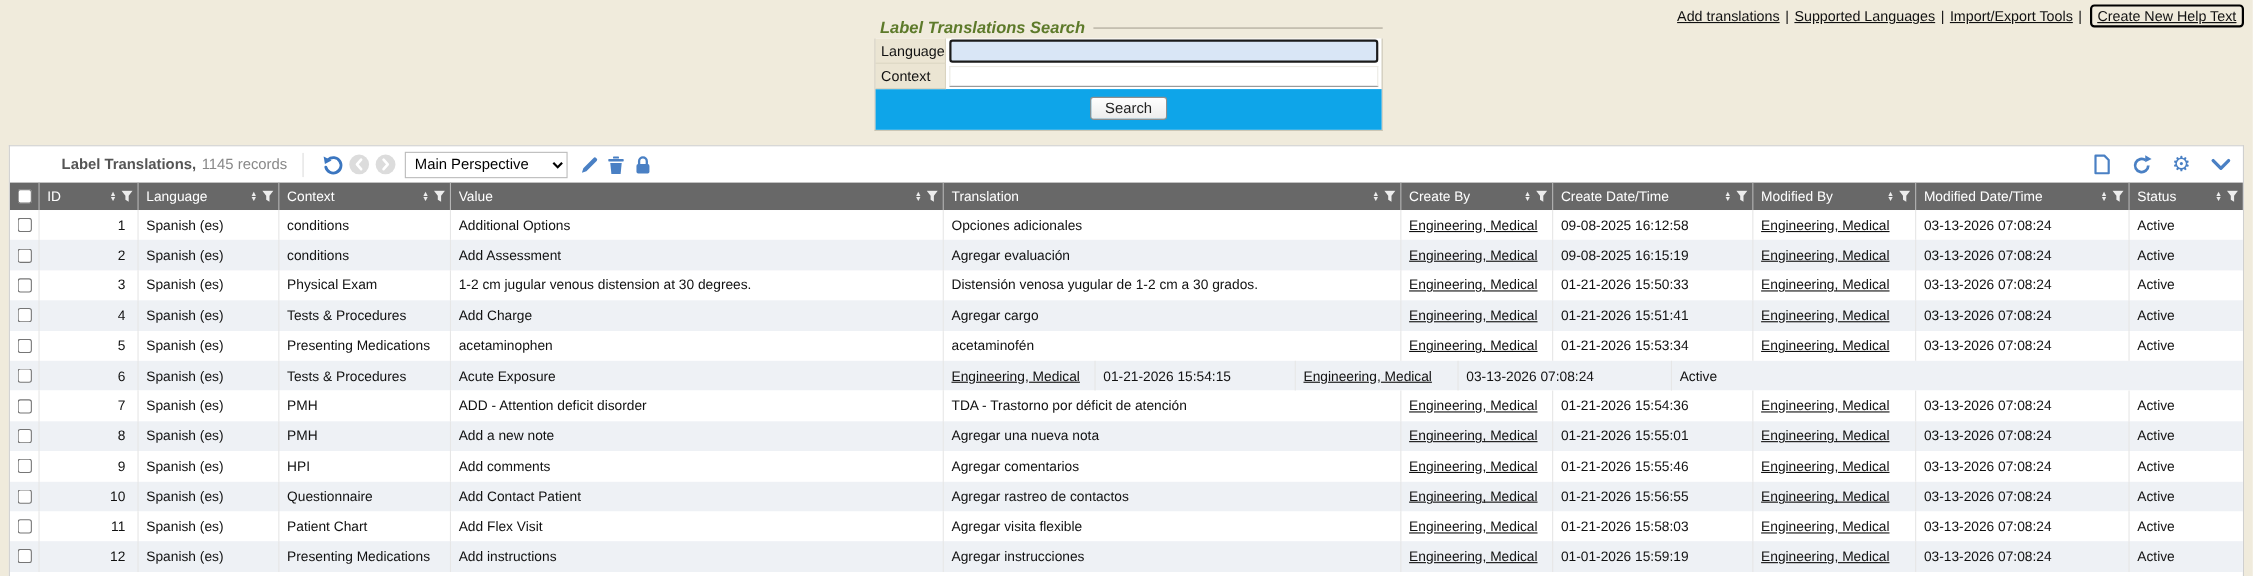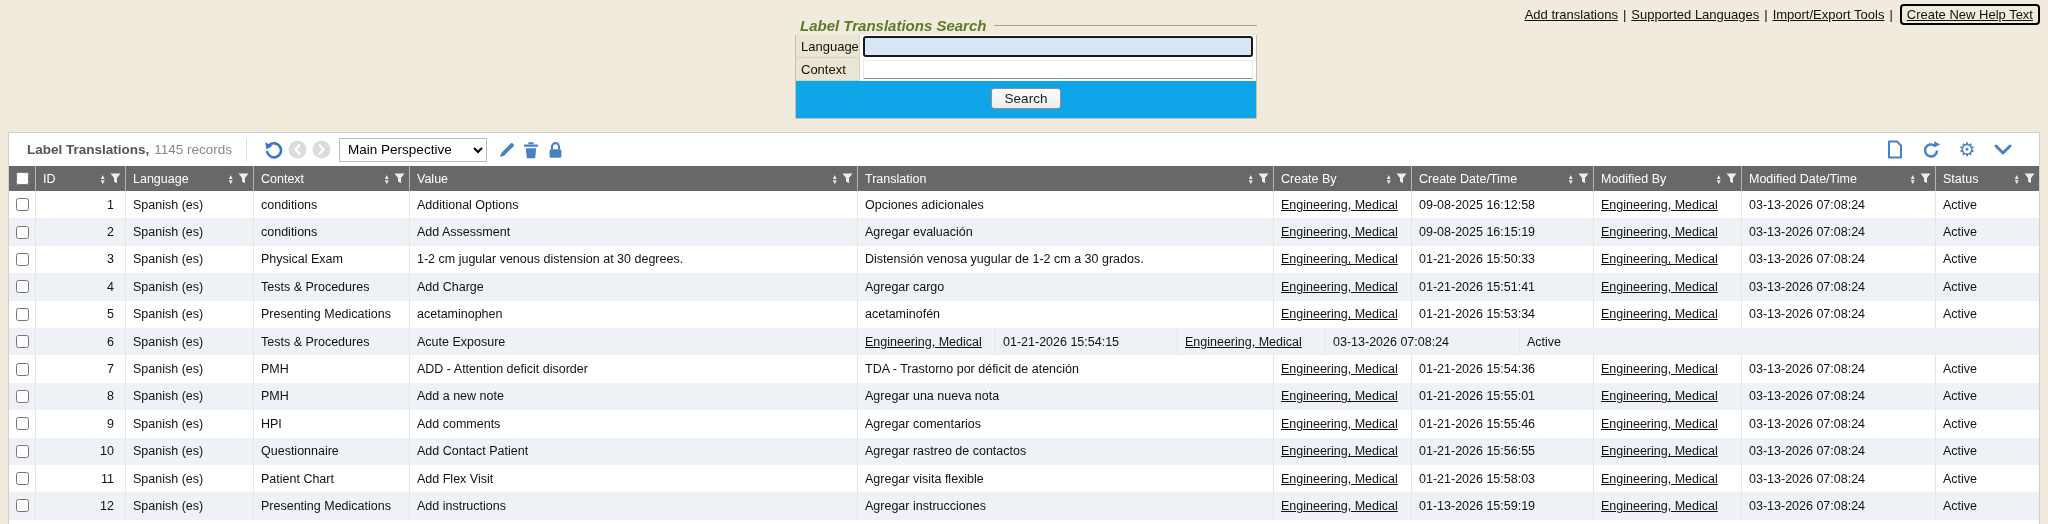--- a/index.html
+++ b/index.html
@@ -54,21 +54,21 @@
     padding: 2px 13px; border: 1px solid #8f8f8f; border-radius: 3px;
     background: linear-gradient(#fefefe, #ececec); cursor: pointer;
   }
 
   
   .panel {
     position: absolute; left: 8px; top: 132px; width: 2032px; height: 392px;
     background: #fff; border: 1px solid #cfcfcf; border-bottom: none;
     overflow: hidden;
   }
-  .toolbar { height: 33px; display: flex; align-items: center; padding: 0 18px; }
+  .toolbar { height: 33px; display: flex; align-items: center; padding: 0 2px; margin-left: 45px; }
   .tb-title { font-weight: bold; color: #555; font-size: 13.5px; white-space: nowrap; }
   .tb-count { color: #888; font-size: 13.5px; margin-left: 5px; white-space: nowrap; }
   .tb-divider { width: 1px; height: 22px; background: #ddd; margin: 0 14px; }
   .icon-btn {
     display: inline-flex; align-items: center; justify-content: center;
     width: 24px; height: 24px; cursor: pointer; background: none; border: none; padding: 0;
   }
   .icon-btn.disabled { cursor: default; }
   .gear-glyph { color: #4a80c4; font-size: 19px; line-height: 19px; }
   .perspective-select {
@@ -581,21 +581,21 @@
       <input type="checkbox" style="">
     </div>
     <div class="td col-id">12</div>
     <div class="td col-language">Spanish (es)</div>
     <div class="td col-context">Presenting Medications</div>
     <div class="td col-value">Add instructions</div>
     <div class="td col-translation">Agregar instrucciones</div>
     <div class="td col-createdby">
       <a>Engineering, Medical</a>
     </div>
-    <div class="td col-createdt">01-13-2026 15:59:19</div>
+    <div class="td col-createdt">01-01-2026 15:59:19</div>
     <div class="td col-modby">
       <a>Engineering, Medical</a>
     </div>
     <div class="td col-moddt">03-13-2026 07:08:24</div>
     <div class="td col-status">Active</div>
   </div>
     </div>
 </div>
 
 </body></html>

